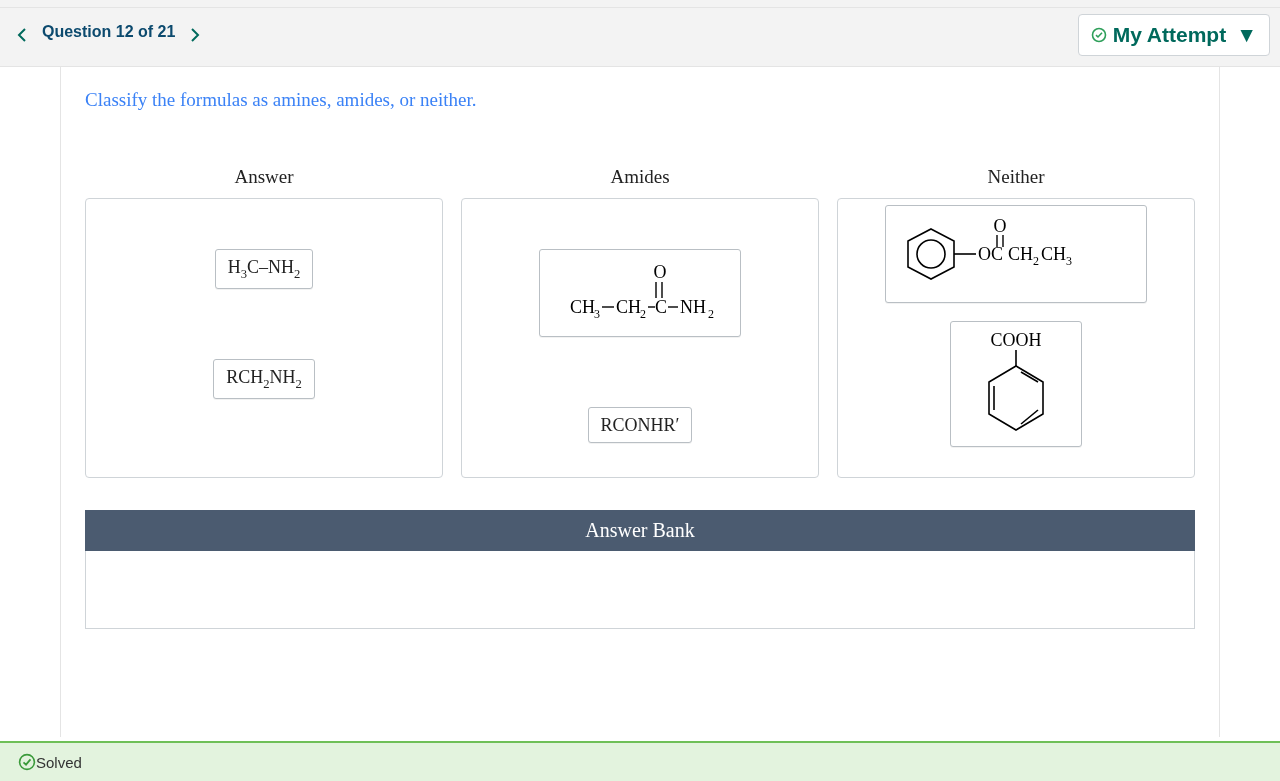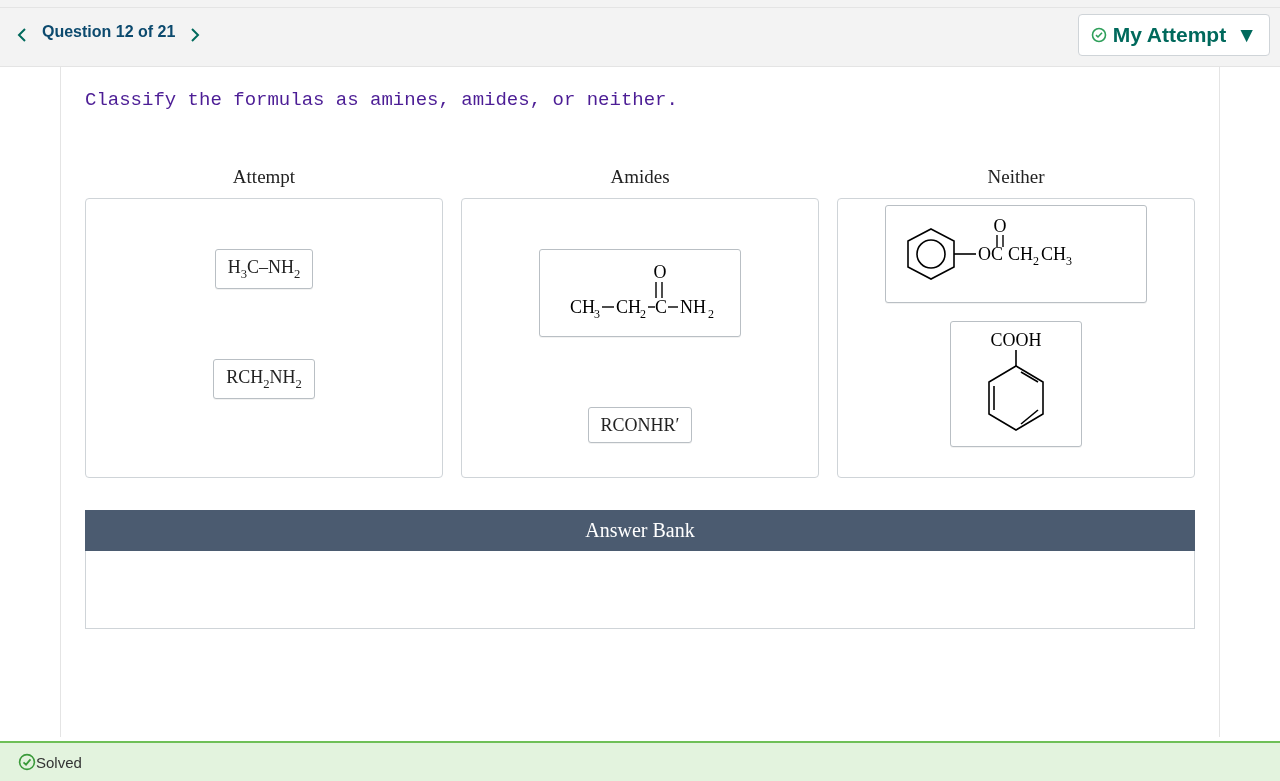--- a/index.html
+++ b/index.html
@@ -29,22 +29,22 @@
   .card {
     margin:0 60px;
     background:#fff;
     border-left:1px solid #e4e4e4;
     border-right:1px solid #e4e4e4;
     padding:22px 24px 0 24px;
     height: 670px;
     position:relative;
   }
   .prompt {
-    font-family: Liberation Mono, monospace;
-    font-size:19px; color:#4c1d95; margin-bottom:55px;
+    font-family: Liberation Serif, serif;
+    font-size:19px; color:#3b82f6; margin-bottom:55px;
   }
 
   .columns { display:flex; gap:18px; justify-content:space-between; margin-bottom:32px; }
   .col { flex:1 1 0; display:flex; flex-direction:column; align-items:center; }
   .col-title { font-family:Georgia,serif; font-size:19px; margin-bottom:10px; }
   .dropzone {
     width:100%; min-height:280px; border:1px solid #cfd4d8; border-radius:4px;
     background:#fff; padding:18px 12px;
     display:flex; flex-direction:column; align-items:center; justify-content:flex-start; gap:40px;
   }
@@ -115,21 +115,21 @@
     <span class="caret">▼</span>
   </button>
 </div>
 
 <div class="card">
   <div class="prompt">Classify the formulas as amines, amides, or neither.</div>
 
   <div class="columns">
 
     <div class="col">
-      <div class="col-title">Attempt</div>
+      <div class="col-title">Answer</div>
       <div class="dropzone offset">
         <div class="tile">
           <span class="chem">H<sub>3</sub>C–NH<sub>2</sub></span>
         </div>
         <div class="tile">
           <span class="chem">RCH<sub>2</sub>NH<sub>2</sub></span>
         </div>
       </div>
     </div>
 

